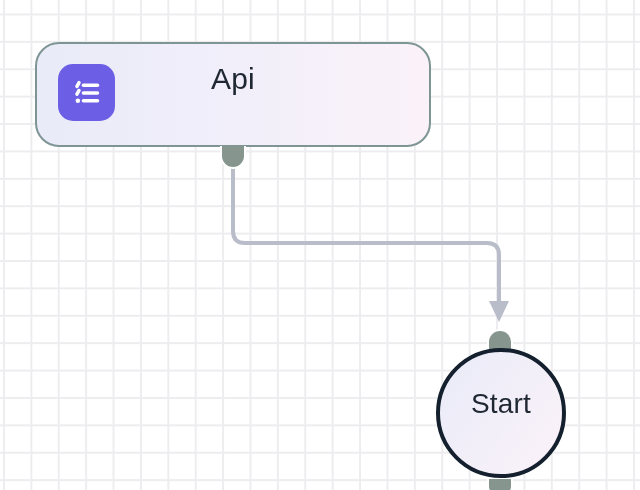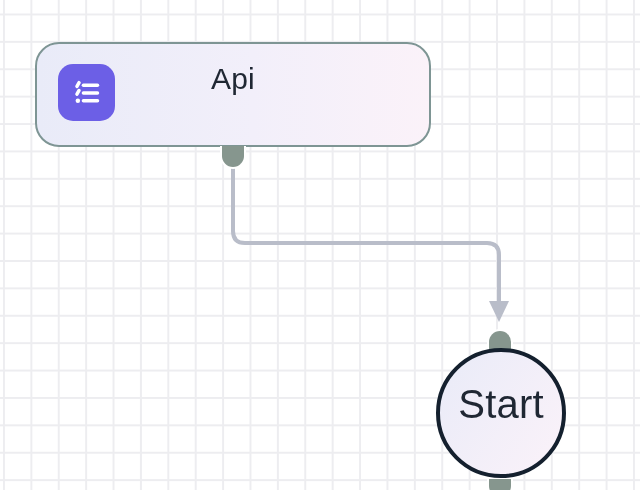--- a/index.html
+++ b/index.html
@@ -104,21 +104,21 @@
     width: 130px; height: 130px;
     border: 4.5px solid var(--circle-border);
     border-radius: 50%;
     background: linear-gradient(125deg, var(--node-grad-left) 0%, var(--node-grad-right) 100%);
     display: flex;
     align-items: center;
     justify-content: center;
     z-index: 2;
   }
   .node-start .node-label {
-    font-size: 40px;
+    font-size: 28px;
     font-weight: 500;
     letter-spacing: 0.2px;
     color: var(--label-color);
     transform: translateY(-9px);
   }
 </style>
 </head>
 <body>
 
 <div class="canvas">

